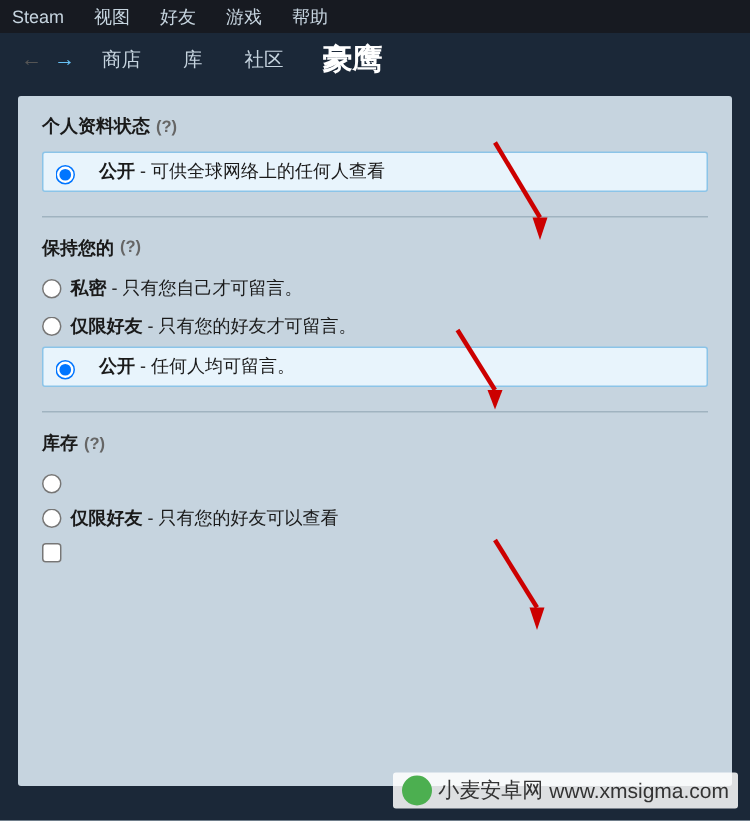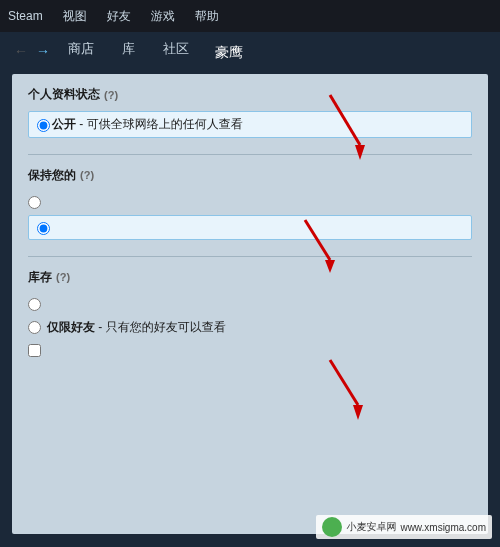--- a/index.html
+++ b/index.html
@@ -12,21 +12,21 @@
       font-size: 12px;
       color: #c6d4df;
       overflow: hidden;
     }
 
     
     .menu-bar {
       background: #171a21;
       display: flex;
       align-items: center;
-      height: 32px;
+      height: 22px;
       padding: 0 4px;
       gap: 12px;
     }
     .menu-bar span {
       font-size: 12px;
       color: #c6d4df;
       cursor: pointer;
       padding: 2px 4px;
     }
 
@@ -53,22 +53,22 @@
       margin-left: 8px;
     }
     .nav-link {
       font-size: 13px;
       color: #c6d4df;
       cursor: pointer;
       padding: 4px 6px;
       text-decoration: none;
     }
     .nav-active {
-      font-size: 14px;
-      font-weight: normal;
+      font-size: 20px;
+      font-weight: bold;
       color: #ffffff;
       margin-left: 4px;
     }
 
     
     .main-content {
       background: #c6d4df;
       margin: 8px 12px;
       padding: 12px 16px;
       border-radius: 2px;
@@ -121,22 +121,22 @@
       font-weight: bold;
     }
 
     .highlighted-option {
       background: #e8f4fc;
       border: 1px solid #8bc4e8;
       padding: 4px 8px;
       border-radius: 2px;
       margin-bottom: 4px;
       display: flex;
-      align-items: center;
-      gap: 2px;
+      align-items: flex-end;
+      gap: 16px;
     }
 
     .highlighted-option input[type="radio"] {
       margin-top: 2px;
       cursor: pointer;
       flex-shrink: 0;
     }
 
     .section-divider {
       border: none;
@@ -157,21 +157,21 @@
       flex-shrink: 0;
     }
 
     .watermark {
       position: absolute;
       bottom: 8px;
       right: 8px;
       background: rgba(255,255,255,0.85);
       padding: 2px 6px;
       border-radius: 2px;
-      font-size: 10px;
+      font-size: 14px;
       color: #333;
       display: flex;
       align-items: center;
       gap: 4px;
     }
     .watermark-logo {
       width: 20px;
       height: 20px;
       background: #4caf50;
       border-radius: 50%;
@@ -221,25 +221,37 @@
   <hr class="section-divider">
 
   <div class="section">
     <div class="section-title">
       <span>保持您的</span>
       <span class="section-help">(?)</span>
     </div>
 
     <div class="radio-option">
       <input type="radio" name="comment_permission" style="">
-    </div>
-
+      <span class="radio-label">
+        <strong>私密</strong> - 只有您自己才可留言。
+      </span>
+    </div>
+
+    <div class="radio-option">
+      <input type="radio" name="comment_permission" style="">
+      <span class="radio-label">
+        <strong>仅限好友</strong> - 只有您的好友才可留言。
+      </span>
+    </div>
 
     <div class="highlighted-option">
       <input type="radio" name="comment_permission" checked="" style="">
+      <span class="radio-label">
+        <strong>公开</strong> - 任何人均可留言。
+      </span>
     </div>
   </div>
 
   <hr class="section-divider">
 
   <div class="section">
     <div class="section-title">
       <span>库存</span>
       <span class="section-help">(?)</span>
     </div>

